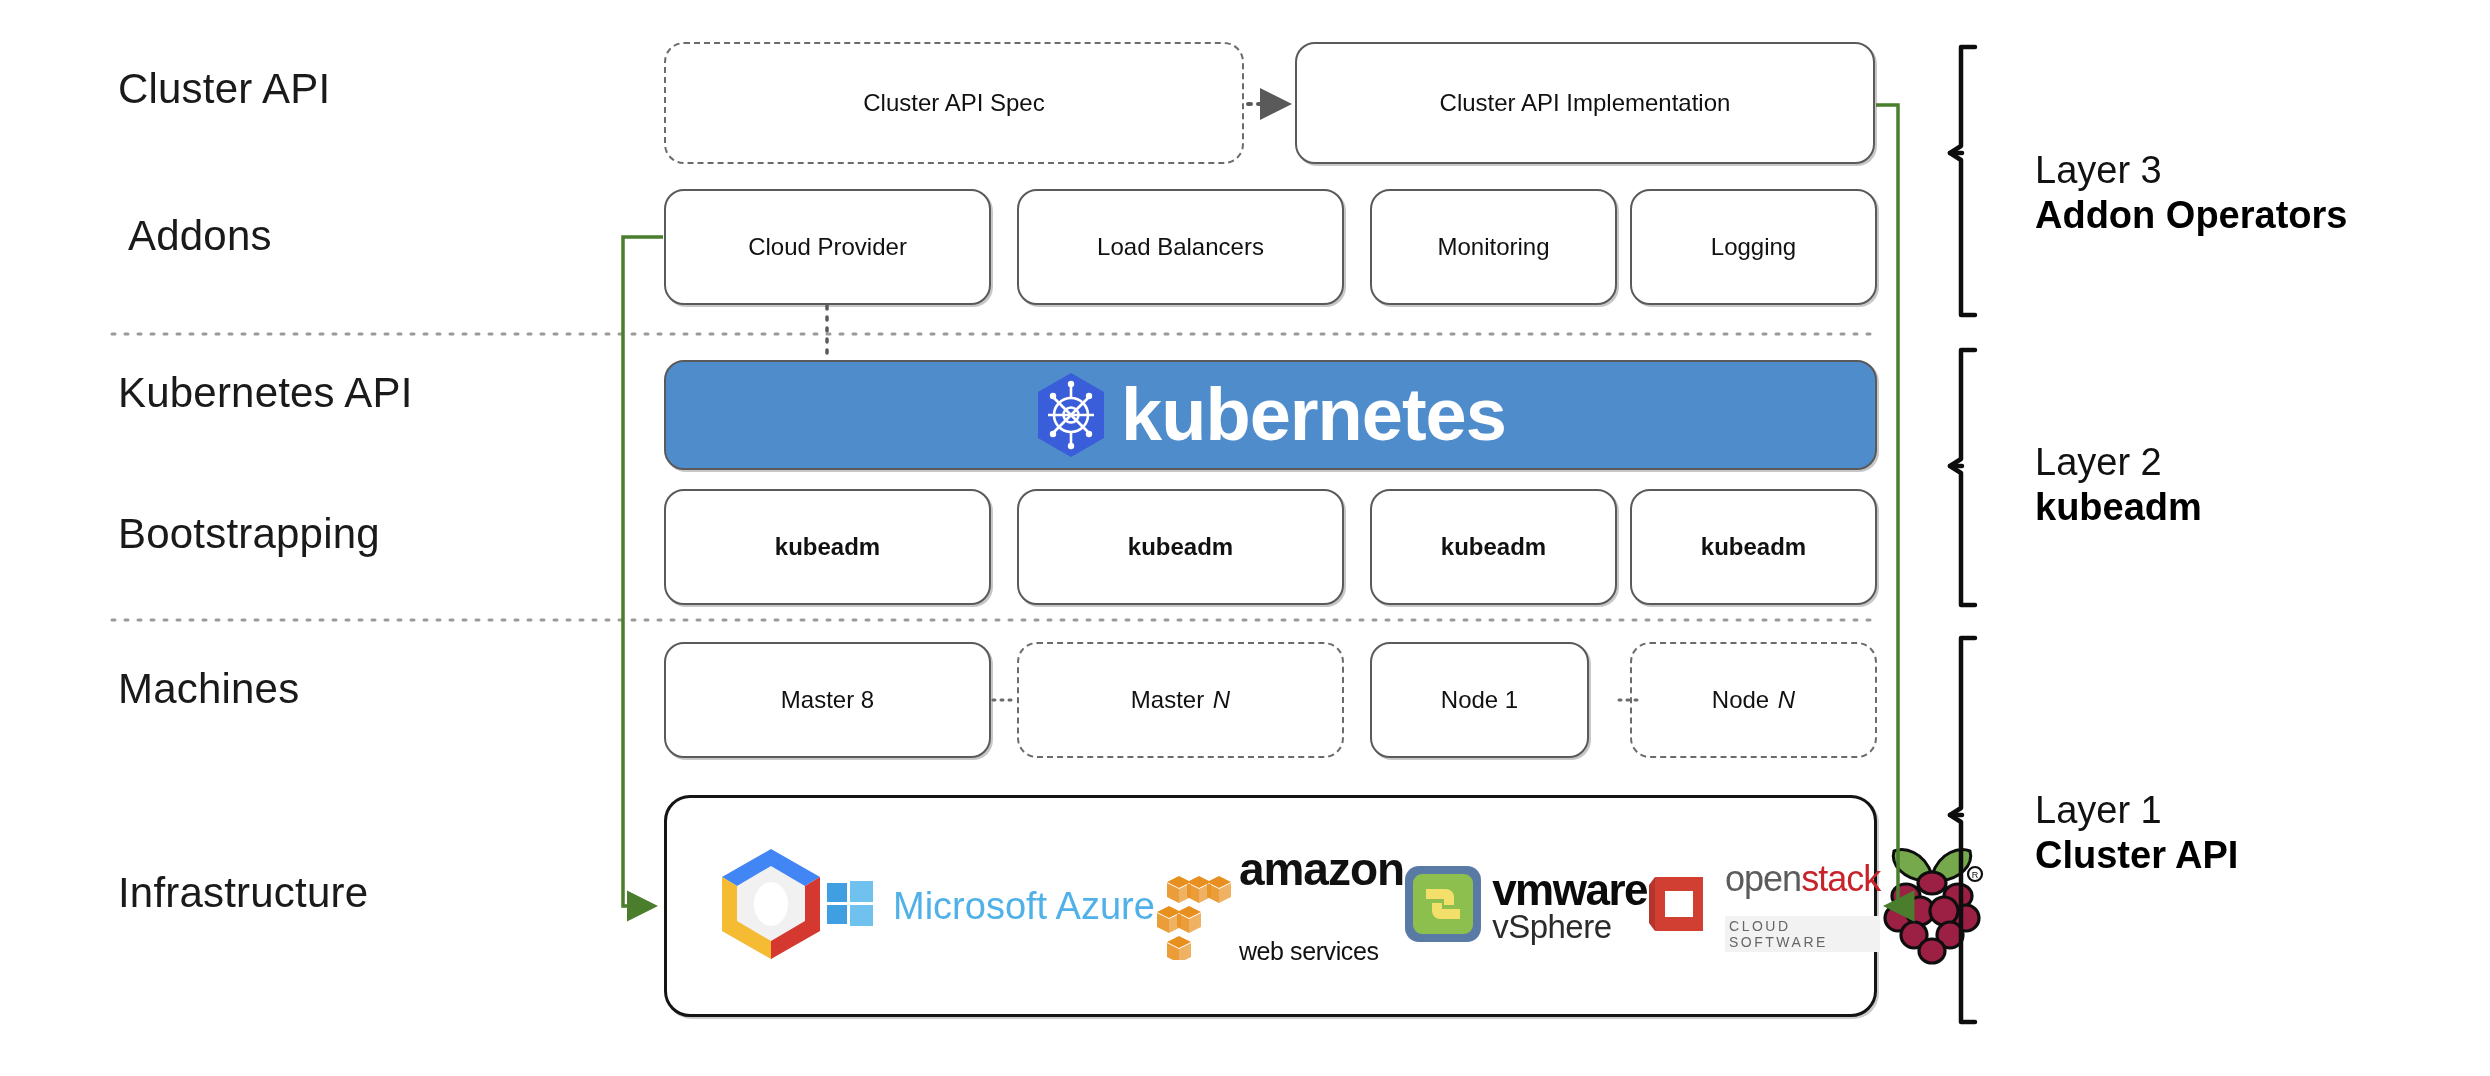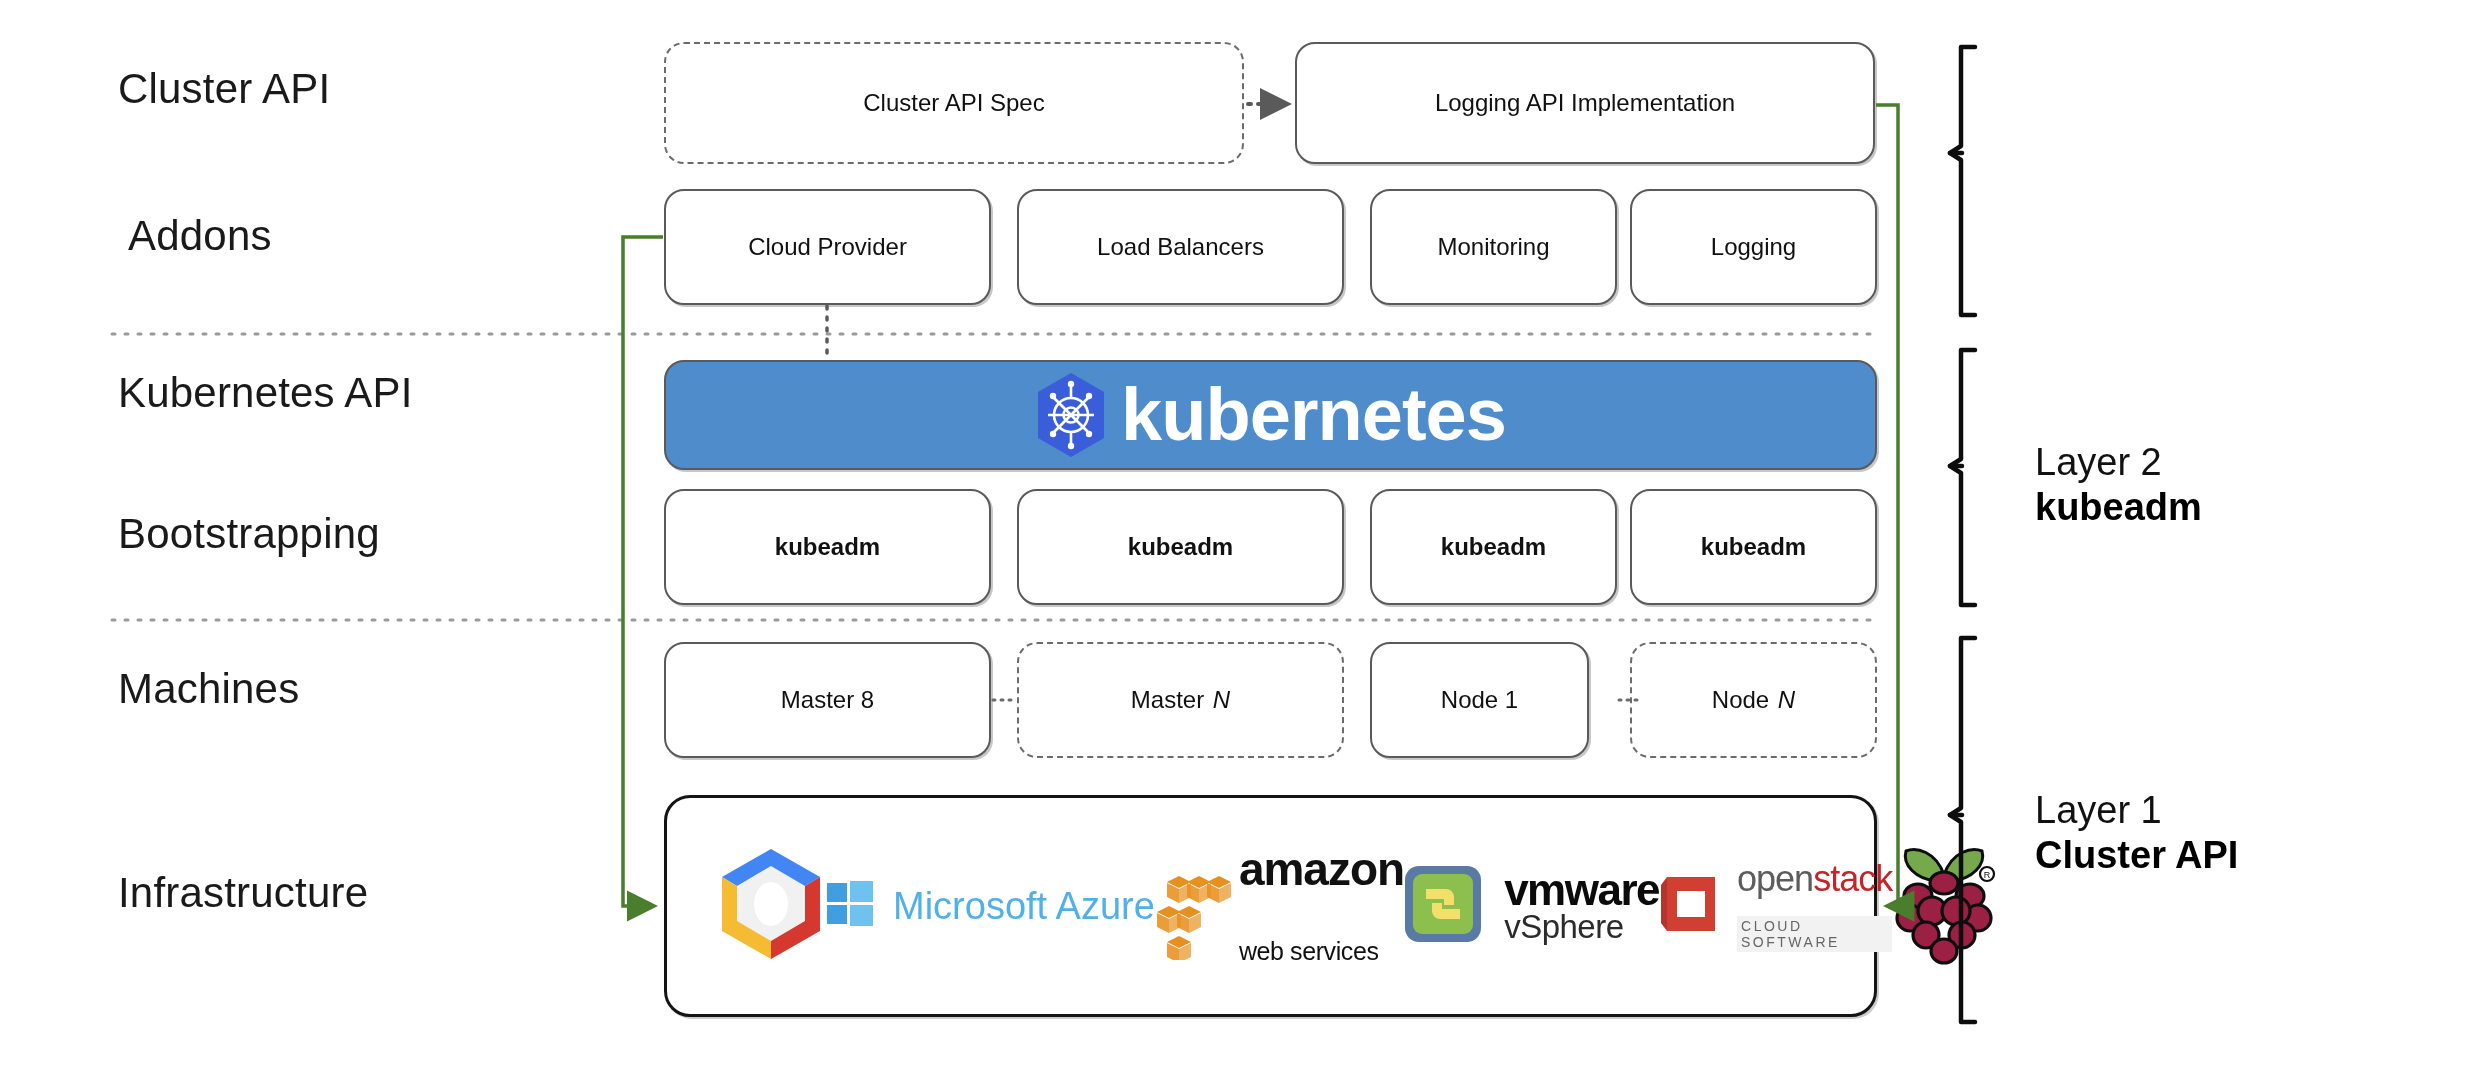--- a/index.html
+++ b/index.html
@@ -115,21 +115,21 @@
   .aws-row { display: flex; align-items: flex-end; gap: 4px; }
   .aws-amazon {
     font-size: 46px; font-weight: bold; color: #111; line-height: 0.92;
     letter-spacing: -1px; font-family: "Liberation Sans", sans-serif;
   }
   .aws-ws {
     font-size: 25px; color: #111; line-height: 1; letter-spacing: -0.4px;
     margin-top: 2px; font-family: "Liberation Sans", sans-serif;
   }
   
-  .vm-wrap { display: flex; align-items: center; gap: 22px; }
+  .vm-wrap { display: flex; align-items: center; gap: 10px; }
   .vm-text { display: flex; flex-direction: column; line-height: 0.95; }
   .vm-ware { font-size: 44px; font-weight: bold; color: #0b0b0b; letter-spacing: -1.5px; }
   .vm-sphere { font-size: 33px; color: #2b2b2b; letter-spacing: -0.5px; }
   
   .os-wrap { display: flex; align-items: center; gap: 10px; }
   .os-text { display: flex; flex-direction: column; align-items: flex-start; }
   .os-word { font-size: 36px; color: #5c5c5c; letter-spacing: -1px; line-height: 1; }
   .os-word .red { color: #c7232b; }
   .os-sub {
     font-size: 14px; color: #666; letter-spacing: 2.5px; background: #f2f2f2;
@@ -162,21 +162,21 @@
   <div class="row-label" style="left:118px; top:372px;">Kubernetes API</div>
   <div class="row-label" style="left:118px; top:513px;">Bootstrapping</div>
   <div class="row-label" style="left:118px; top:668px;">Machines</div>
   <div class="row-label" style="left:118px; top:872px;">Infrastructure</div>
 
   <div class="node-box dashed" style="left:664px; top:42px; width:580px; height:122px;">
     <span>Cluster API Spec</span>
   </div>
 
   <div class="node-box" style="left:1295px; top:42px; width:580px; height:122px;">
-    <span>Logging API Implementation</span>
+    <span>Cluster API Implementation</span>
   </div>
 
   <div class="node-box" style="left:664px; top:189px; width:327px; height:116px;">
     <span>Cloud Provider</span>
   </div>
   <div class="node-box" style="left:1017px; top:189px; width:327px; height:116px;">
     <span>Load Balancers</span>
   </div>
   <div class="node-box" style="left:1370px; top:189px; width:247px; height:116px;">
     <span>Monitoring</span>
@@ -361,20 +361,24 @@
             </g>
             <circle cx="95" cy="33" r="7" fill="none" stroke="#0e0e0e" stroke-width="2.2"></circle>
             <text x="95" y="37" font-size="9" text-anchor="middle" fill="#0e0e0e" font-family="Liberation Sans, sans-serif">R</text>
           </svg>
         </span>
       </div>
 
     </div>
   </div>
 
+  <div class="layer-label" style="left:2035px; top:148px;">
+    <span class="l1">Layer 3</span>
+    <span class="l2">Addon Operators</span>
+  </div>
   <div class="layer-label" style="left:2035px; top:440px;">
     <span class="l1">Layer 2</span>
     <span class="l2">kubeadm</span>
   </div>
   <div class="layer-label" style="left:2035px; top:788px;">
     <span class="l1">Layer 1</span>
     <span class="l2">Cluster API</span>
   </div>
 
   <svg class="overlay" viewBox="0 0 2490 1076" xmlns="http://www.w3.org/2000/svg">

